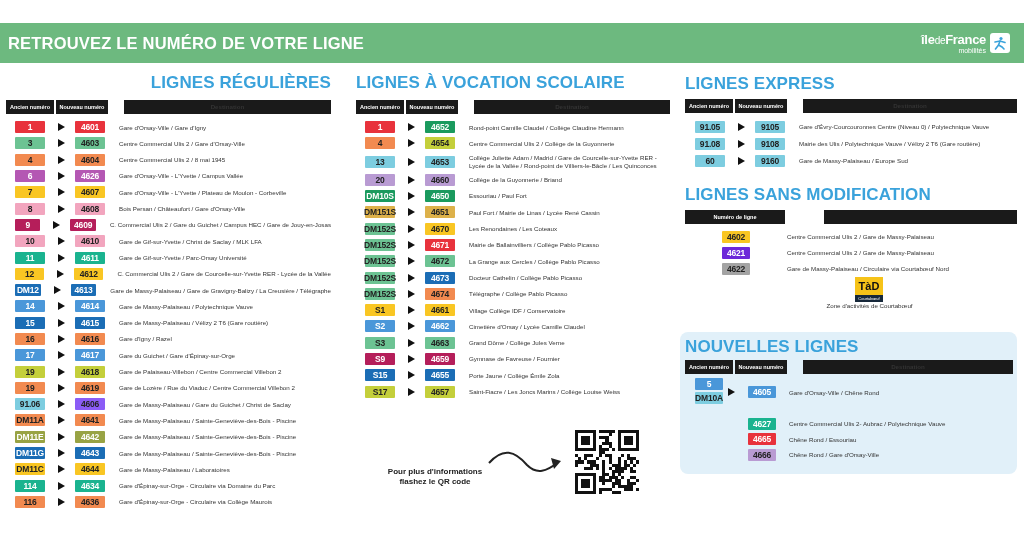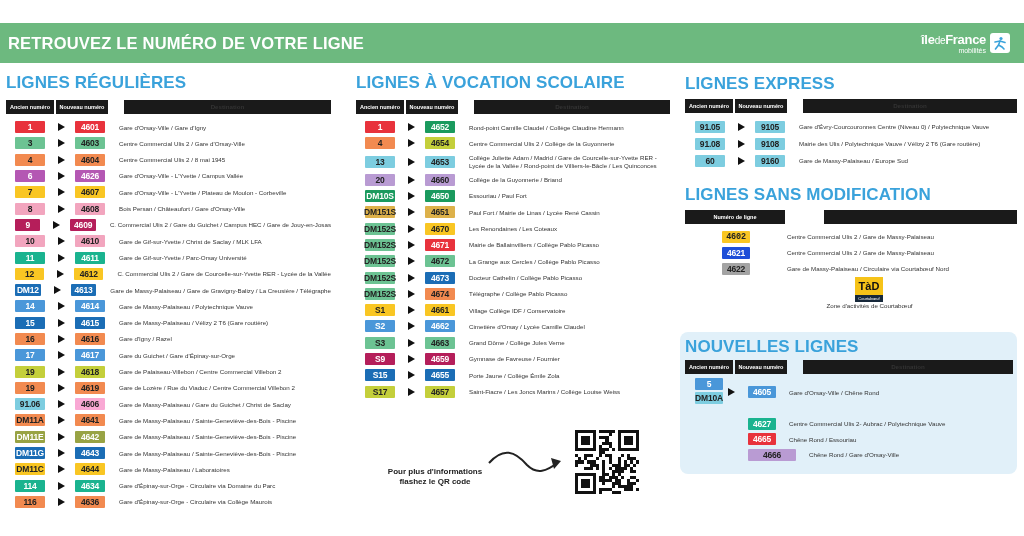--- a/index.html
+++ b/index.html
@@ -94,21 +94,21 @@
     <div class="logo-icon">
       <svg width="14" height="14" viewBox="0 0 14 14">
         <circle cx="8" cy="2.5" r="1.6" fill="#3aa2db"></circle>
         <path d="M2 6 L7 5 L12 6.5" stroke="#3aa2db" stroke-width="1.6" fill="none" stroke-linecap="round"></path>
         <path d="M7 5 L5.5 9 L2.5 13 M5.5 9 L9 11 L11 13" stroke="#3aa2db" stroke-width="1.6" fill="none" stroke-linecap="round"></path>
       </svg>
     </div>
   </div>
 </div>
 
-<div class="section" style="left:6px; top:72px; width:325px;">
+<div class="section" style="left:6px; top:72px; width:325px;text-align:right;">
   <div class="section-title">LIGNES RÉGULIÈRES</div>
   <div class="thead">
     <div class="th old">Ancien numéro</div>
     <div class="th new">Nouveau numéro</div>
     <div class="th dest">Destination</div>
   </div>
   <div class="rows" id="reg-rows">
       <div class="row">
         <div class="badge old" style="background: rgb(232, 50, 60); color: rgb(255, 255, 255);">1</div>
         <div class="arrow"></div>
@@ -207,21 +207,21 @@
       </div>
       <div class="row">
         <div class="badge old" style="background: rgb(242, 138, 80); color: rgb(34, 34, 34);">19</div>
         <div class="arrow"></div>
         <div class="badge new" style="background: rgb(242, 138, 80); color: rgb(34, 34, 34);">4619</div>
         <div class="dest">Gare de Lozère / Rue du Viaduc / Centre Commercial Villebon 2</div>
       </div>
       <div class="row">
         <div class="badge old" style="background: rgb(125, 205, 224); color: rgb(34, 34, 34);">91.06</div>
         <div class="arrow"></div>
-        <div class="badge new" style="background: #f9a8d4; color: rgb(34, 34, 34);">4606</div>
+        <div class="badge new" style="background: #8b5cf6; color: rgb(34, 34, 34);">4606</div>
         <div class="dest">Gare de Massy-Palaiseau / Gare du Guichet / Christ de Saclay</div>
       </div>
       <div class="row">
         <div class="badge old" style="background: rgb(242, 138, 80); color: rgb(34, 34, 34);">DM11A</div>
         <div class="arrow"></div>
         <div class="badge new" style="background: rgb(242, 138, 80); color: rgb(34, 34, 34);">4641</div>
         <div class="dest">Gare de Massy-Palaiseau / Sainte-Geneviève-des-Bois - Piscine</div>
       </div>
       <div class="row">
         <div class="badge old" style="background: rgb(152, 163, 68); color: rgb(255, 255, 255);">DM11E</div>
@@ -551,25 +551,25 @@
 </div>
 
 <div class="section sans" style="left:685px; top:184px; width:332px;">
   <div class="section-title">LIGNES SANS MODIFICATION</div>
   <div class="thead" style="margin-top:4px;">
     <div class="th single">Numéro de ligne</div>
     <div class="th dest"></div>
   </div>
   <div class="rows" id="sans-rows">
       <div class="row">
-        <div class="badge num" style="background: rgb(249, 198, 35); color: rgb(34, 34, 34); font-family: Liberation Mono, monospace;">4602</div>
+        <div class="badge num" style="background: rgb(249, 198, 35); color: rgb(34, 34, 34);">4602</div>
         <div class="dest">Centre Commercial Ulis 2 / Gare de Massy-Palaiseau</div>
       </div>
       <div class="row">
-        <div class="badge num" style="background: #1d4ed8; color: rgb(255, 255, 255);">4621</div>
+        <div class="badge num" style="background: #6d28d9; color: rgb(255, 255, 255);">4621</div>
         <div class="dest">Centre Commercial Ulis 2 / Gare de Massy-Palaiseau</div>
       </div>
       <div class="row">
         <div class="badge num" style="background: #a3a3a3; color: rgb(34, 34, 34);">4622</div>
         <div class="dest">Gare de Massy-Palaiseau / Circulaire via Courtabœuf Nord</div>
       </div>
     </div>
   <div class="row" style="height:32px;flex-direction:column;">
     <div class="tad">
       <div class="tad-top">TàD</div>
@@ -597,17 +597,17 @@
   <div id="nouv-rows">
       <div class="row" style="height: 15.5px;">
         <div class="badge" style="width: 28px; margin-left: 63px; background: rgb(26, 179, 143); color: rgb(255, 255, 255);">4627</div>
         <div class="dest" style="margin-left: 13px;">Centre Commercial Ulis 2- Aubrac  / Polytechnique Vauve</div>
       </div>
       <div class="row" style="height: 15.5px;">
         <div class="badge" style="width: 28px; margin-left: 63px; background: rgb(232, 50, 60); color: rgb(255, 255, 255);">4665</div>
         <div class="dest" style="margin-left: 13px;">Chêne Rond / Essouriau</div>
       </div>
       <div class="row" style="height: 15.5px;">
-        <div class="badge" style="width: 48px; margin-left: 63px; background: rgb(185, 155, 211); color: rgb(34, 34, 34);">4666</div>
+        <div class="badge" style="width: 28px; margin-left: 63px; background: rgb(185, 155, 211); color: rgb(34, 34, 34);">4666</div>
         <div class="dest" style="margin-left: 13px;">Chêne Rond / Gare d'Orsay-Ville</div>
       </div>
     </div>
 </div>
 
 </body></html>

